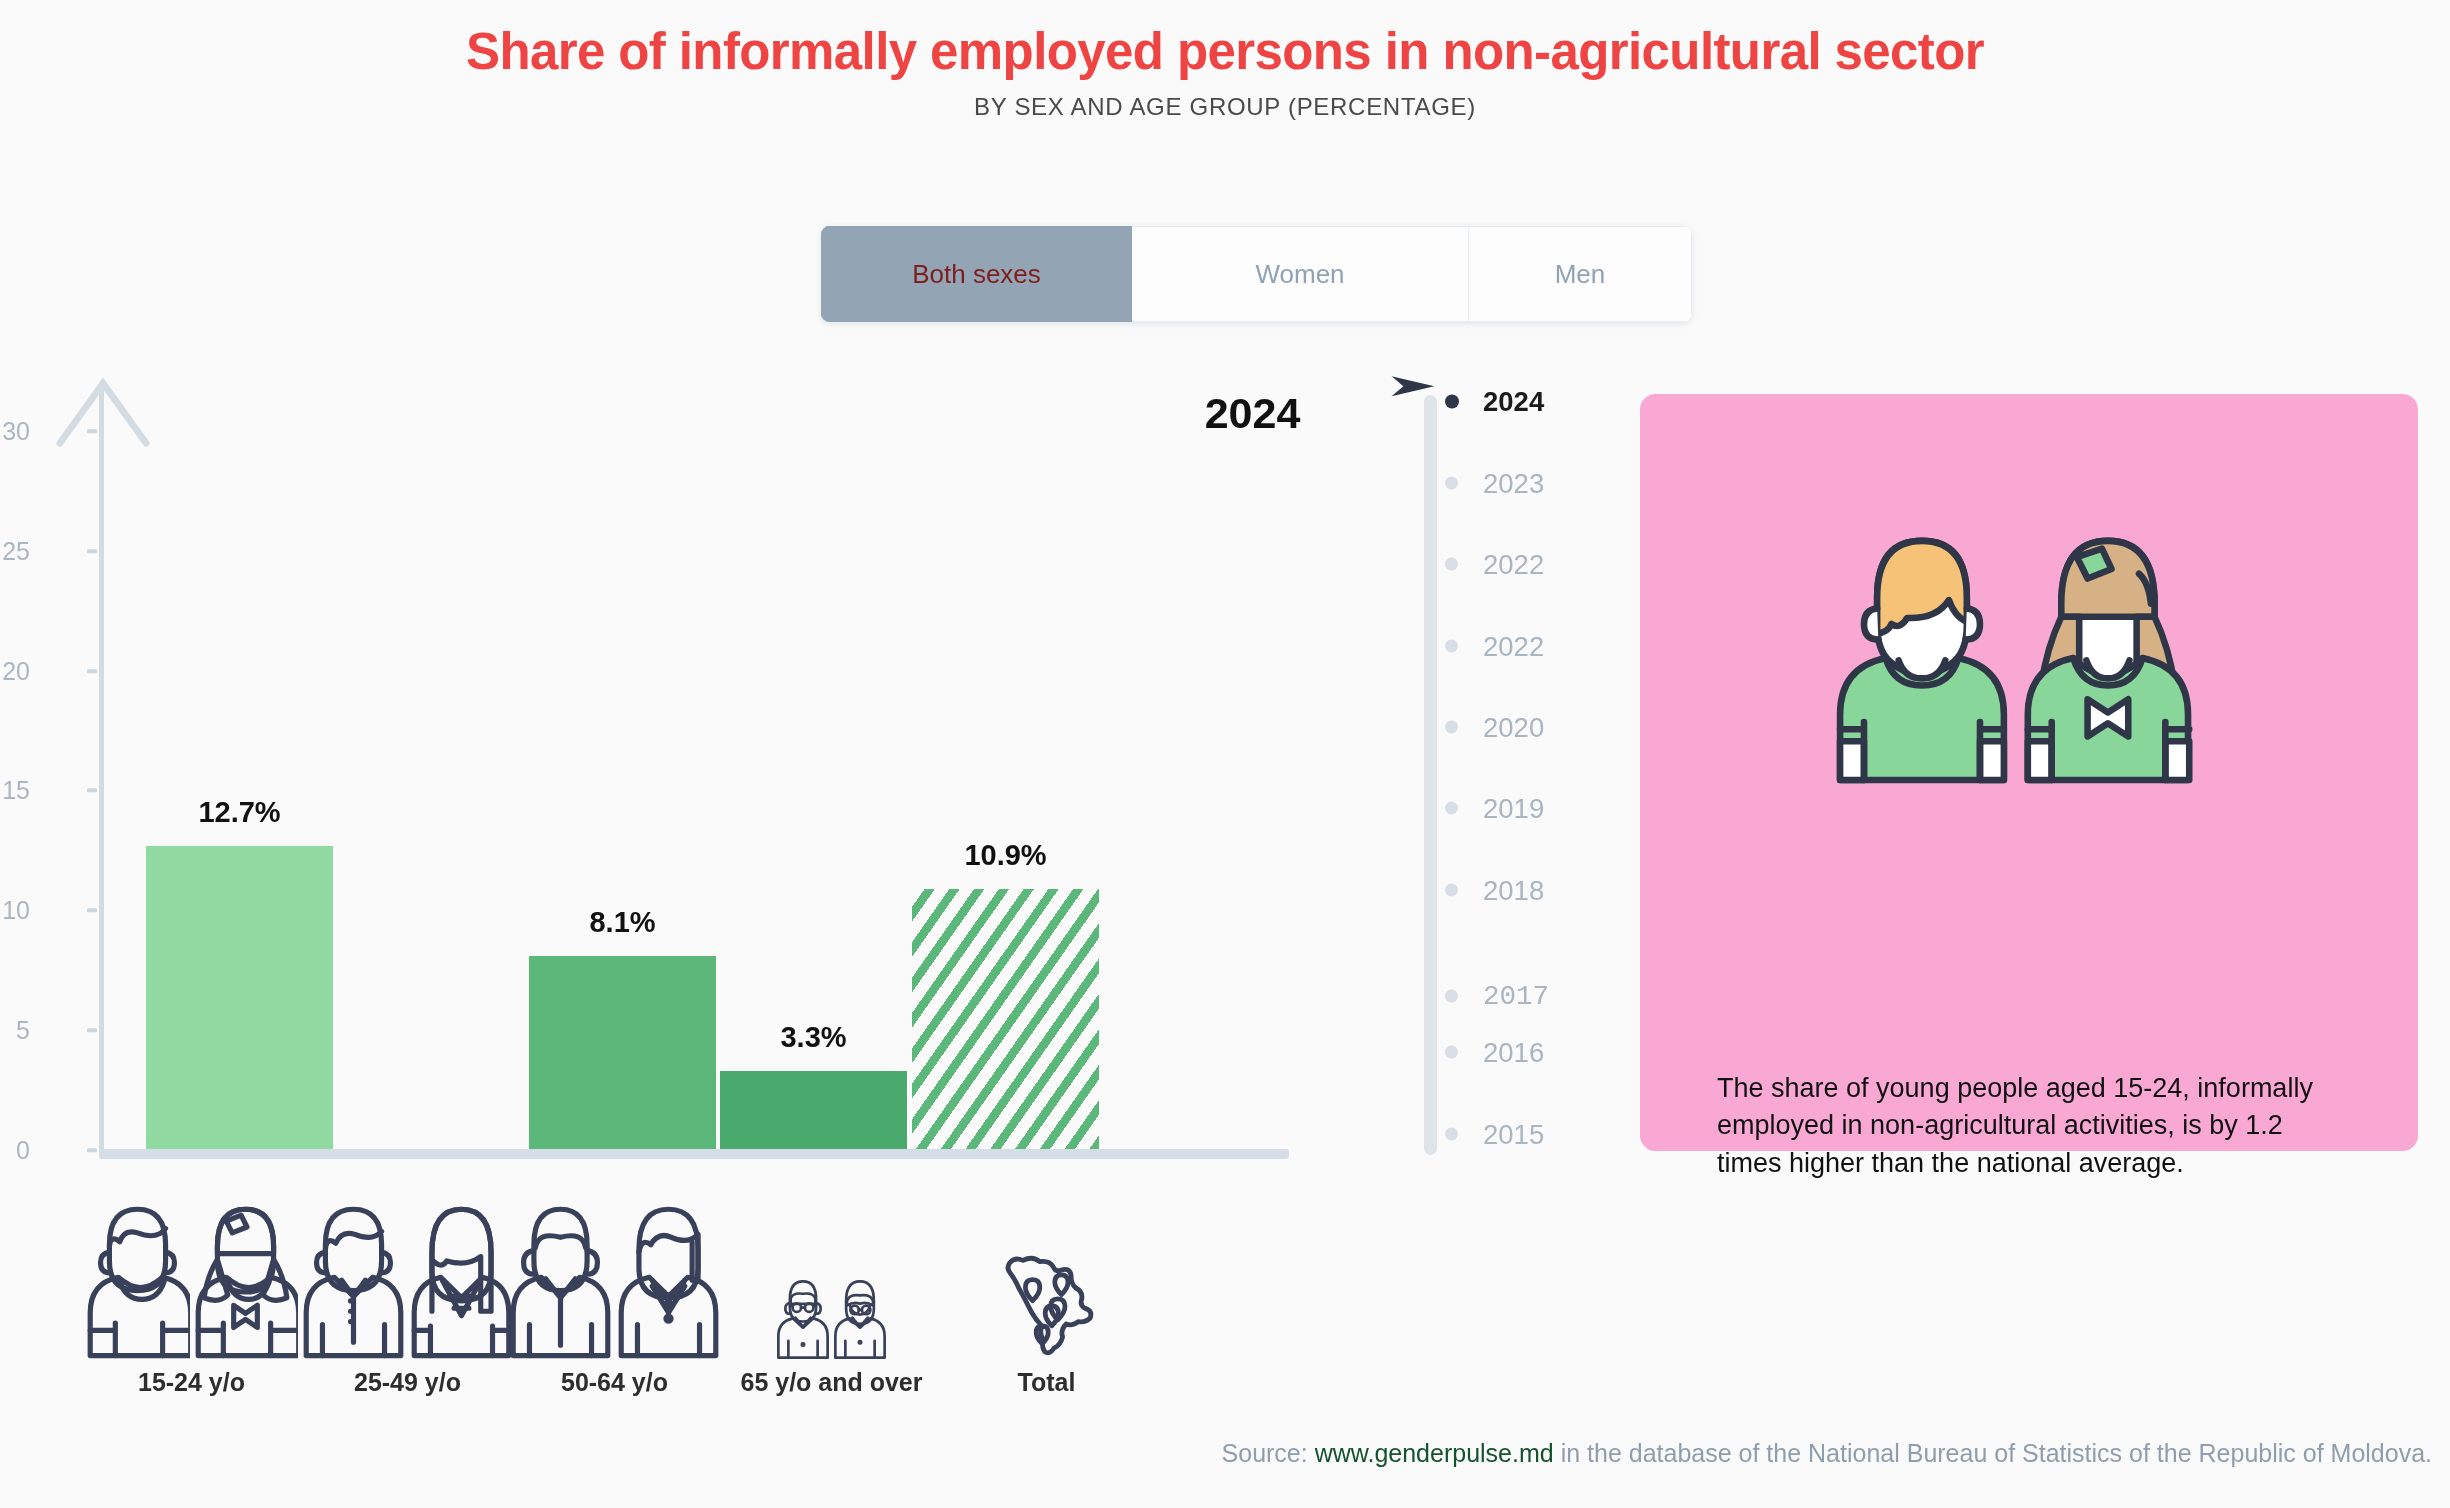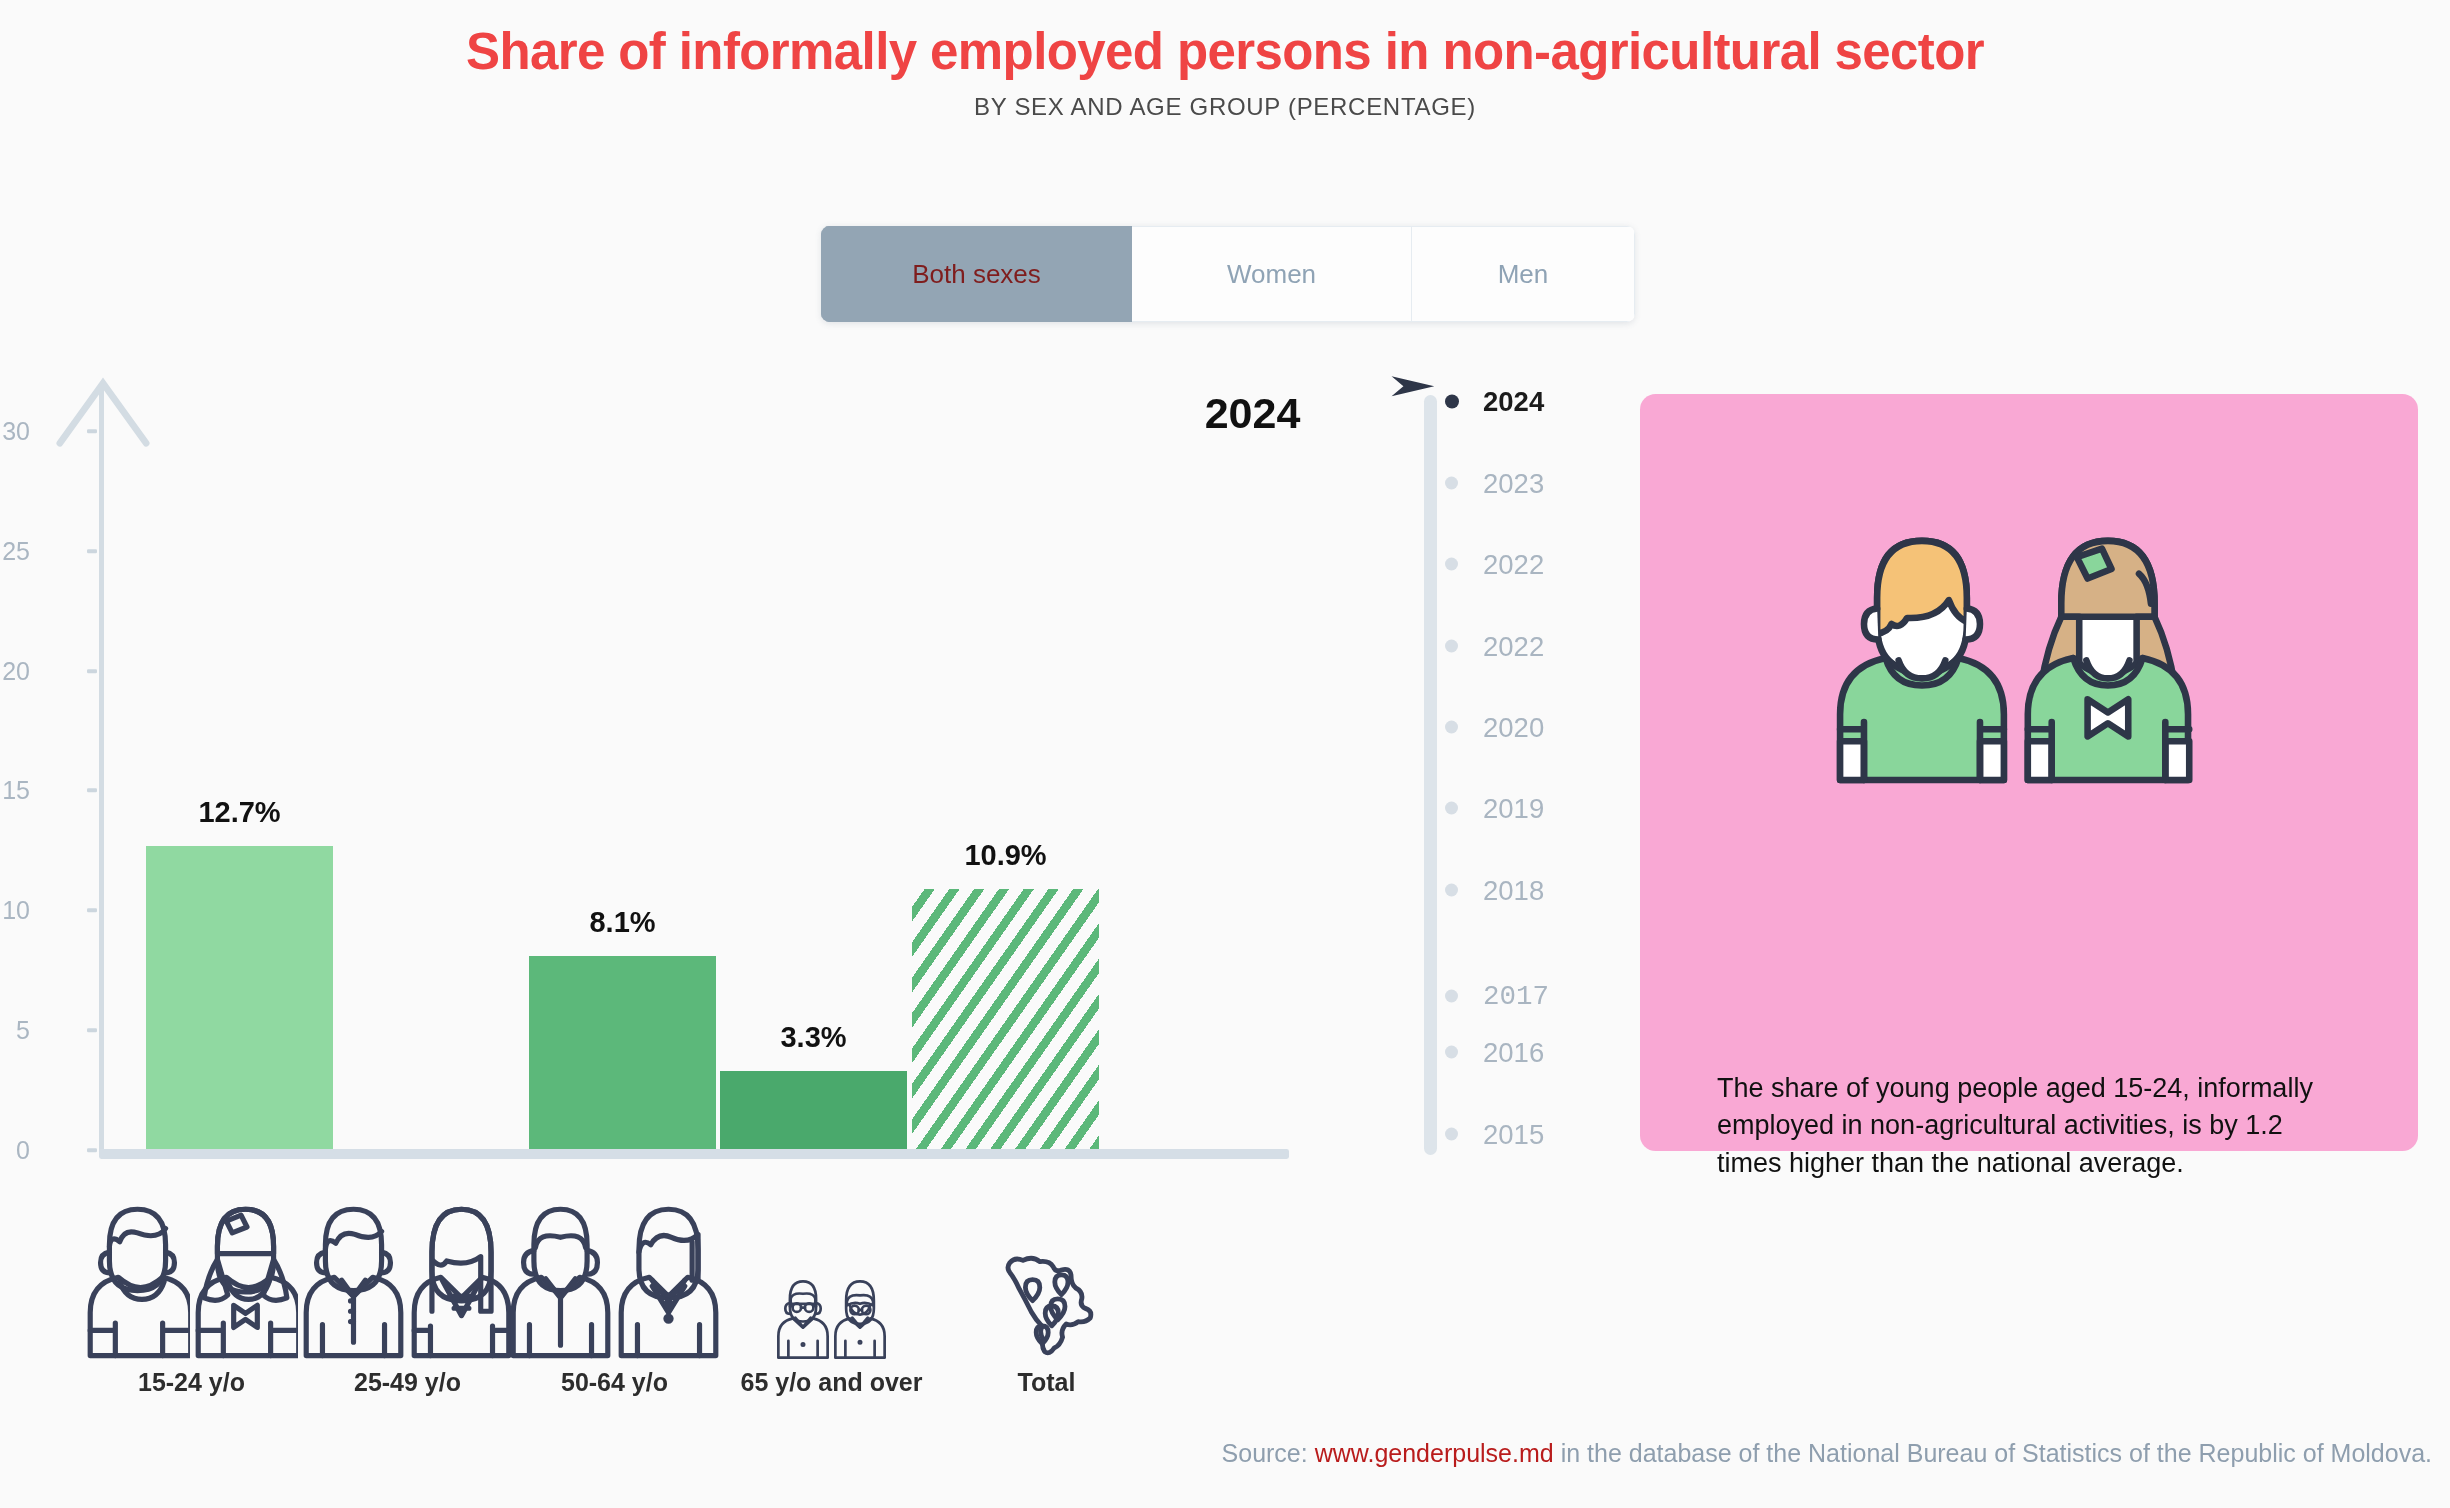--- a/index.html
+++ b/index.html
@@ -29,21 +29,21 @@
     box-shadow:0 1.8px 6px rgba(80,100,120,.14);
   }
   .tab{
     height:96px;display:flex;align-items:center;justify-content:center;
     font-size:26px;color:#8fa3b5;background:#fdfdfd;
     border:1.2px solid #e6ecf1;border-left:none;
     cursor:pointer;user-select:none;
   }
   .tab:first-child{border-left:1.2px solid #e6ecf1;}
   .tab.w1{width:311px;}
-  .tab.w2{width:280px;}
+  .tab.w2{width:337px;}
   .tab.w3{width:223px;}
   .tab.active{background:#93a5b4;color:#7f1d1d;border-color:#93a5b4;}
 
   
   .chart-wrap{
     position:absolute;left:0px;top:383px;width:1304px;height:772px;
   }
   .yaxis-line{
     position:absolute;left:99px;top:0px;width:5.4px;height:772px;
     background:#d3dce3;border-radius:2.4px;
@@ -128,21 +128,21 @@
     position:absolute;left:77px;top:676px;width:598px;
     font-size:27px;line-height:1.38;color:#111;
   }
 
   
   .footer{
     position:absolute;left:0;top:1439px;width:2450px;
     text-align:right;padding-right:18px;
     font-size:25px;color:#8e9eae;
   }
-  .footer a{color:#b91c1c;text-decoration:none;}
+  .footer a{color:#14532d;text-decoration:none;}
 </style>
 </head>
 <body>
 
 <div class="header">
   <div class="title">Share of informally employed persons in non-agricultural sector</div>
   <div class="subtitle">BY SEX AND AGE GROUP (PERCENTAGE)</div>
 </div>
 
 <div class="tabbar">

